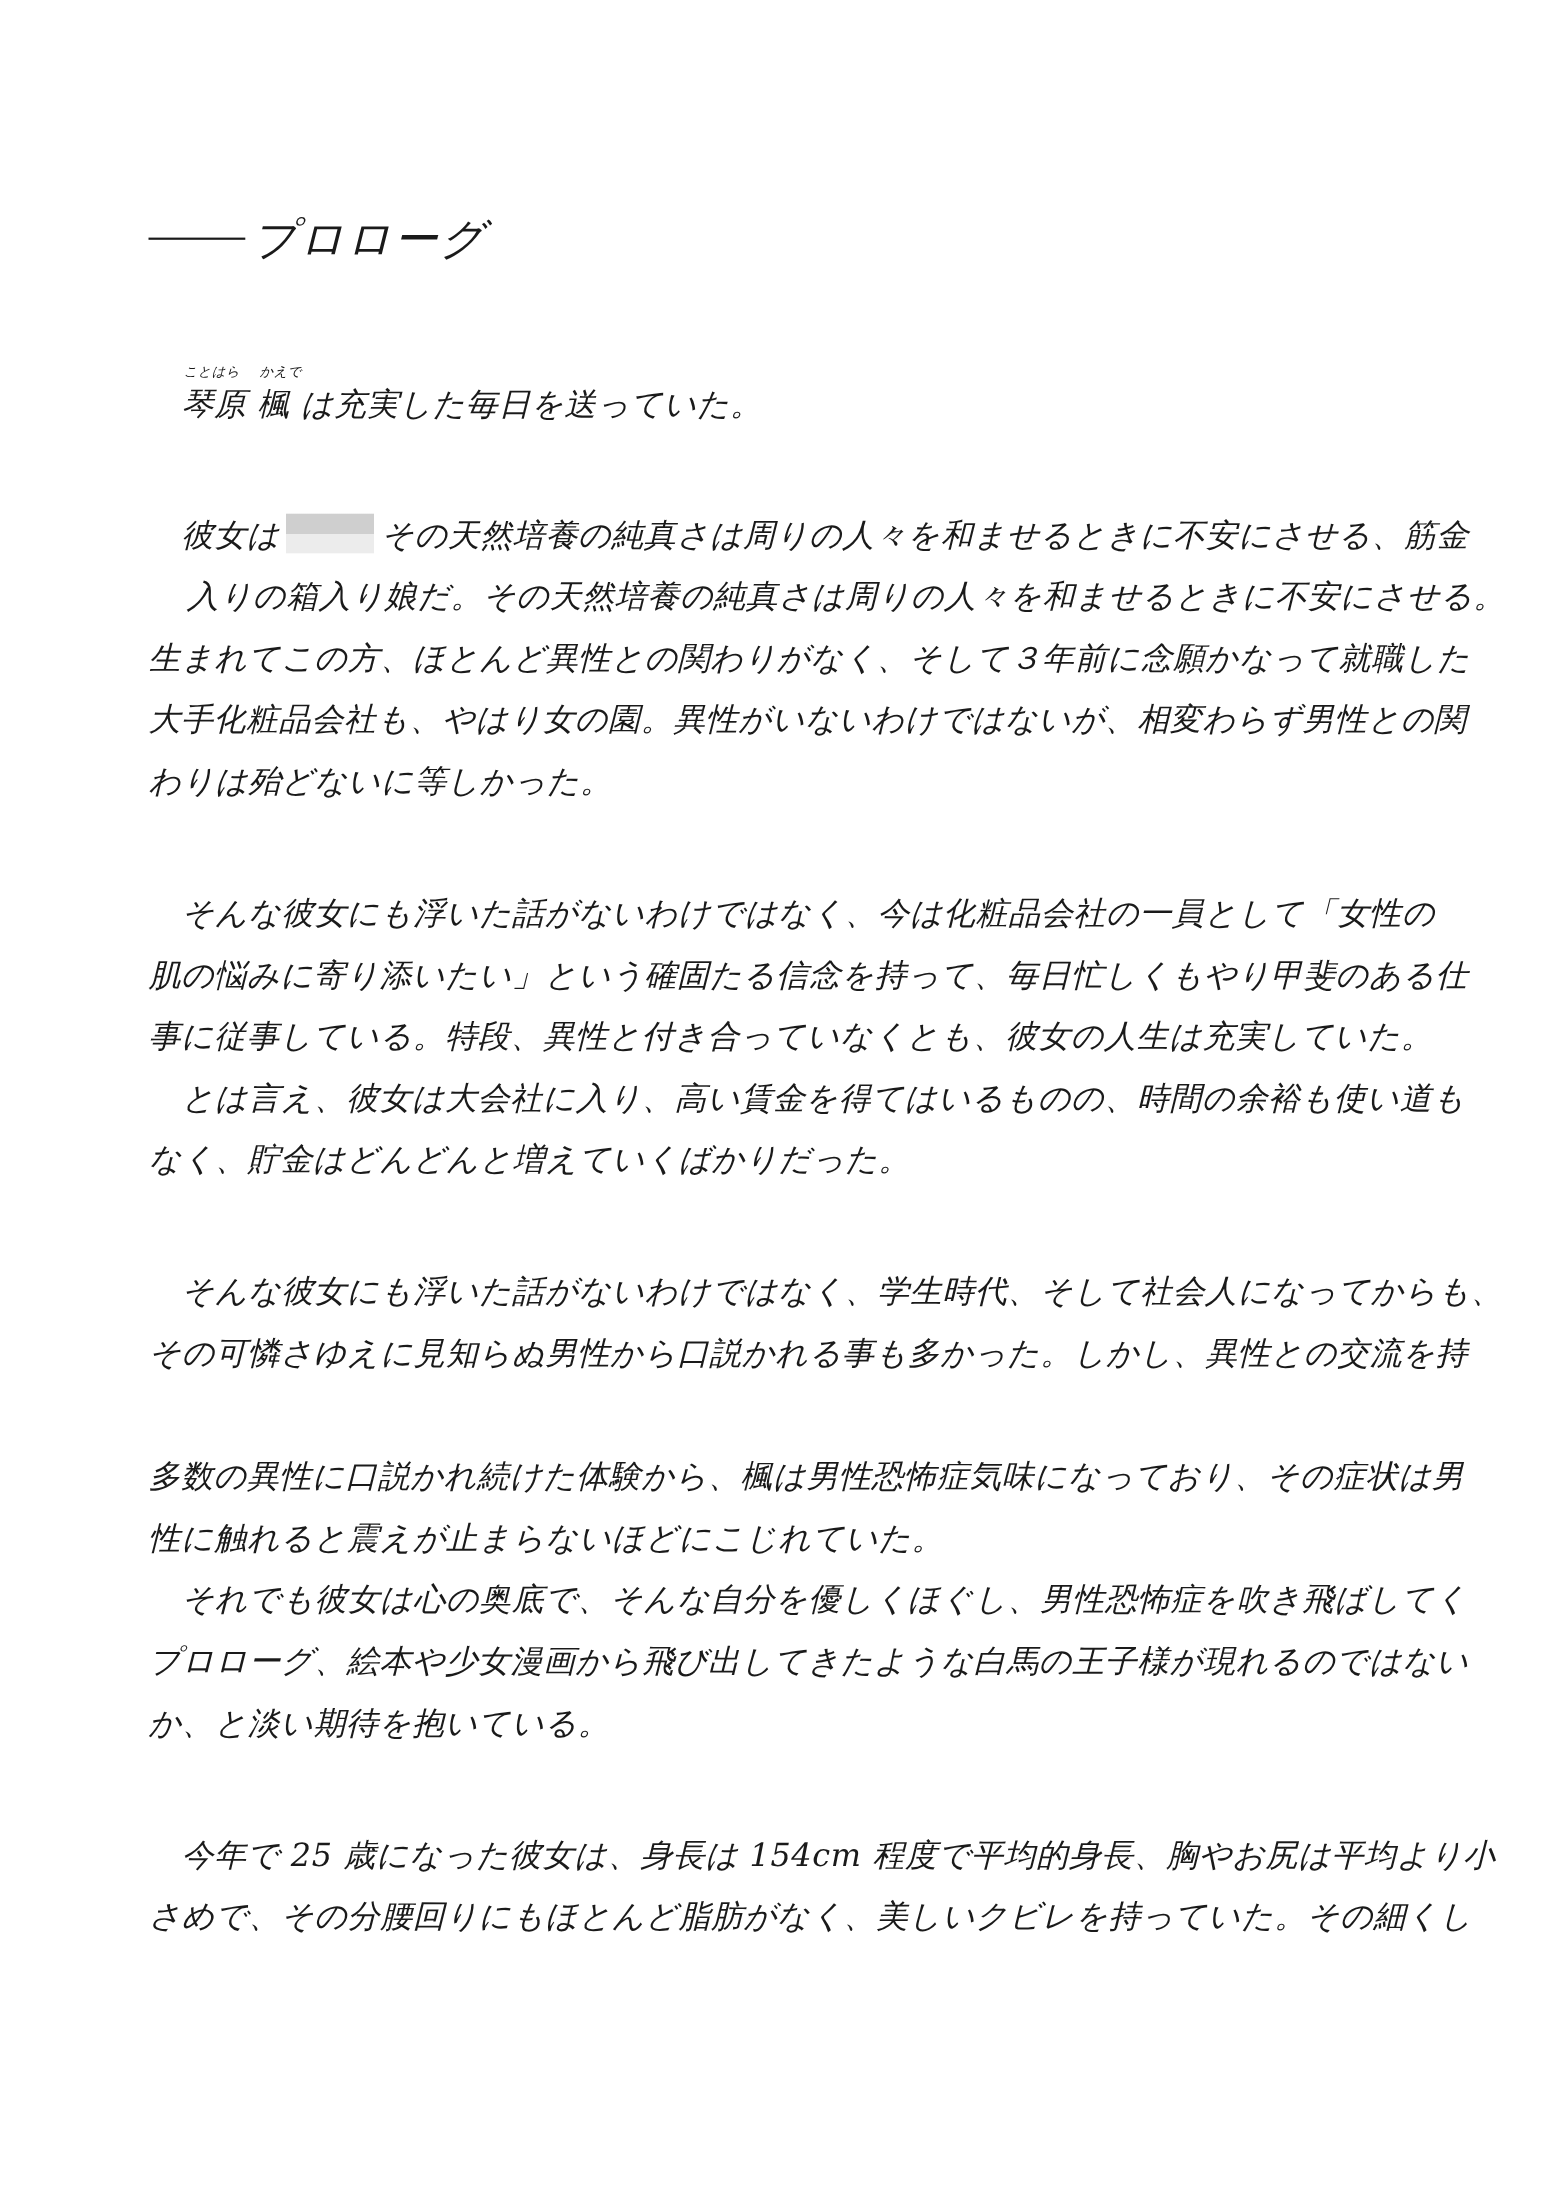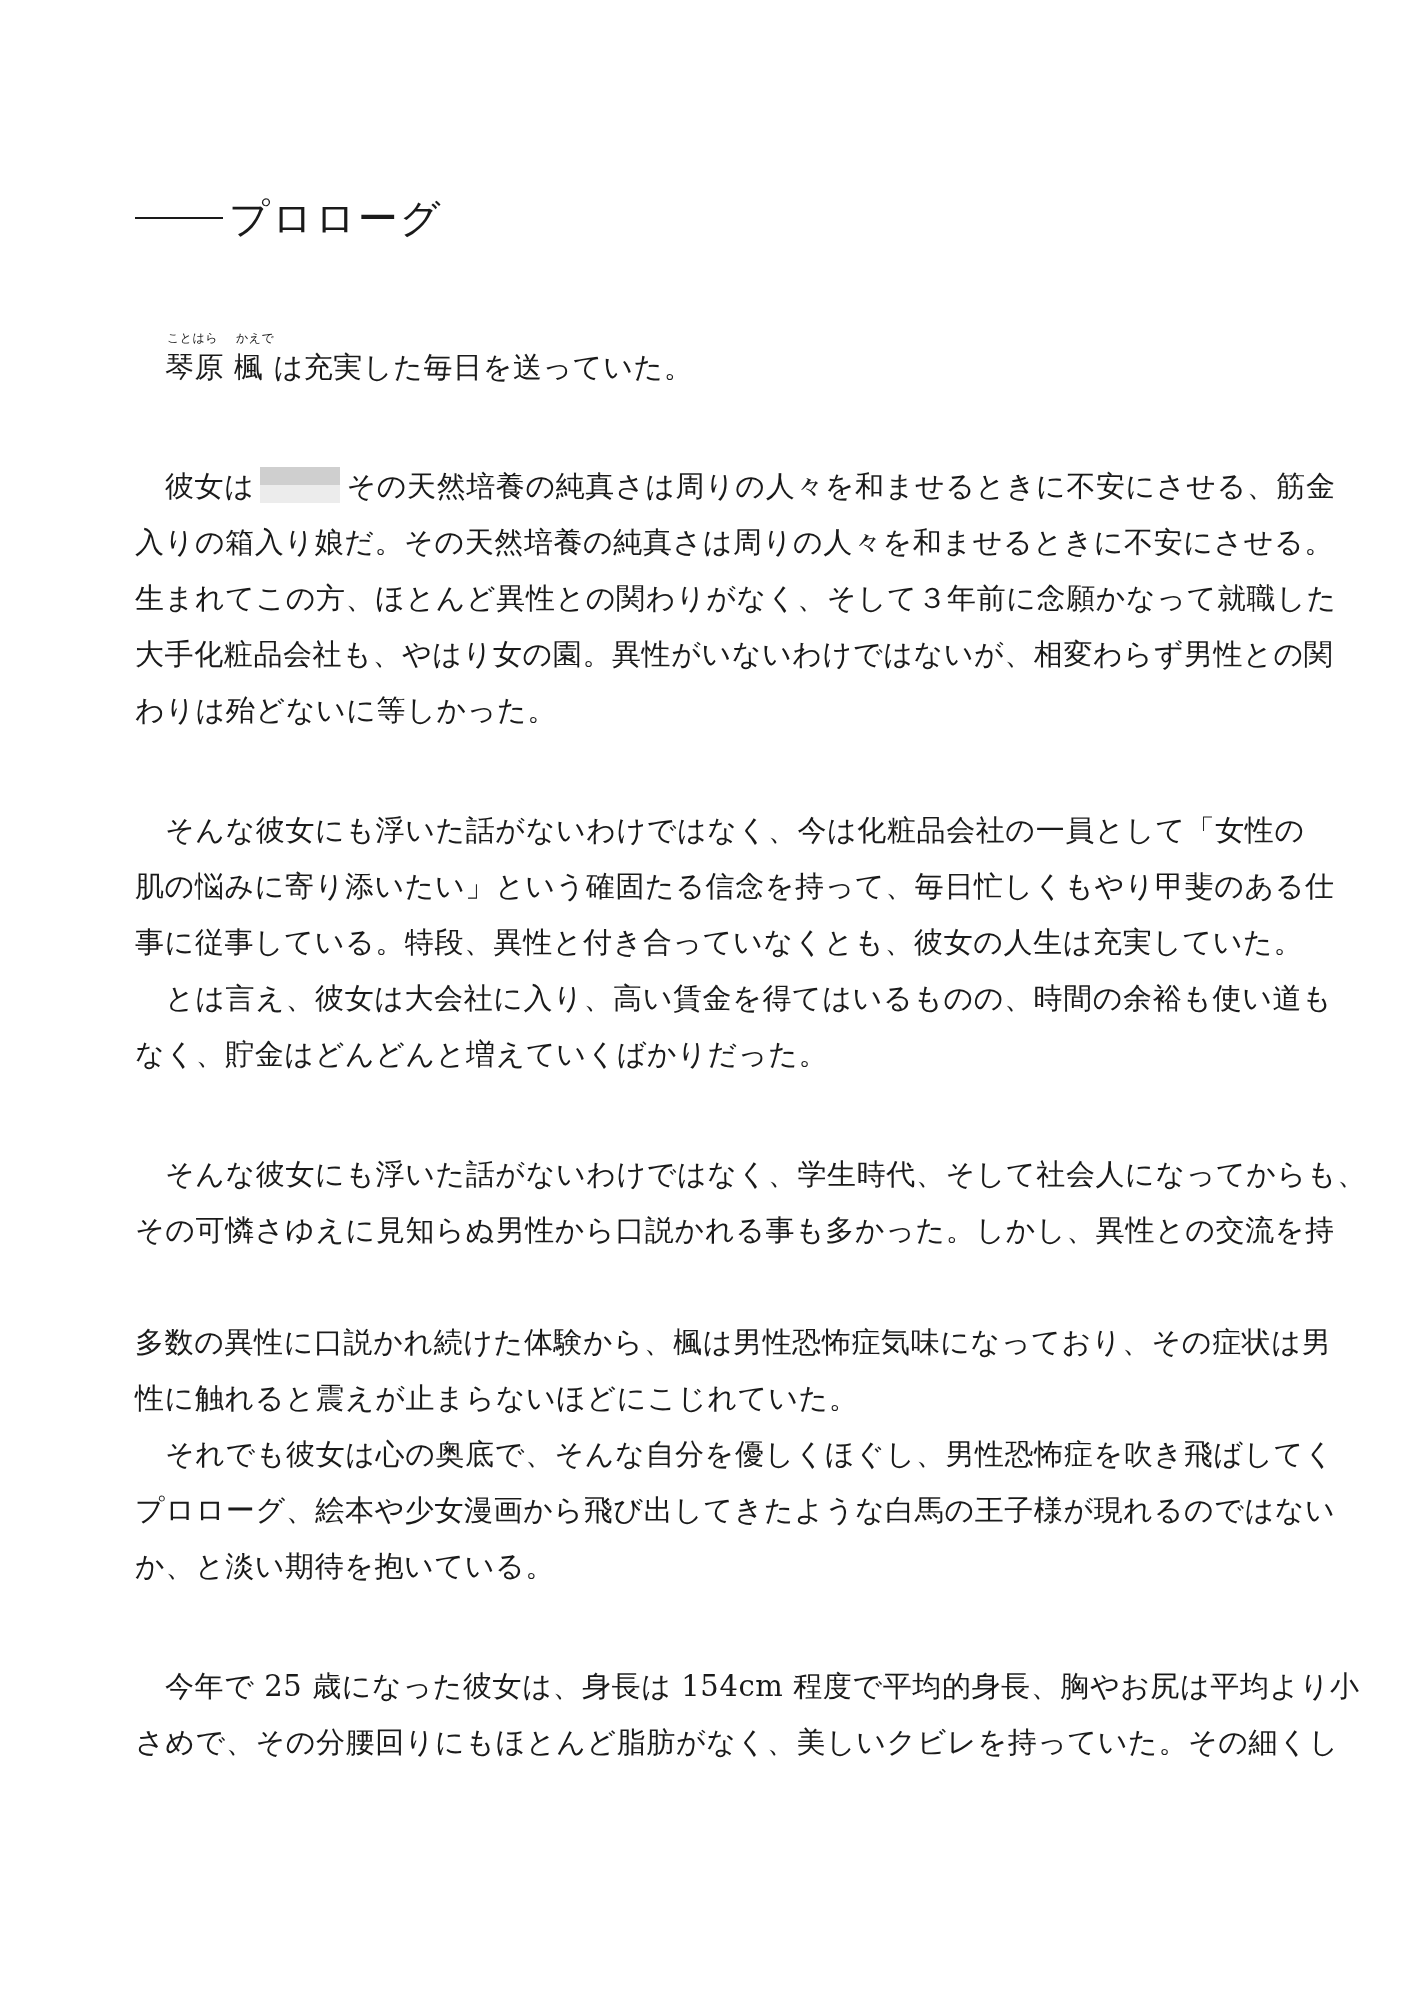--- a/index.html
+++ b/index.html
@@ -1,21 +1,21 @@
 <!DOCTYPE html>
 <html><head>
   <meta charset="utf-8">
   <style>
     html, body { margin: 0; padding: 0; background: #ffffff; }
     body {
       width: 1413px; height: 2000px; position: relative; overflow: hidden;
       font-family: "DejaVu Serif", "Liberation Serif", serif;
       color: #1a1a1a;
     }
-    .page { position: absolute; left: 0; top: 0; width: 1413px; height: 2000px; }
+    .page { position: absolute; left: 0; top: 0; width: 1413px; height: 2000px; font-style: italic; }
     .title {
       position: absolute; left: 135px; top: 190px;
       font-size: 40px; line-height: 56px; letter-spacing: 2px;
       white-space: nowrap;
     }
     .title .dash { display: inline-block; width: 88px; height: 2px; background: #1a1a1a; vertical-align: middle; margin-right: 6px; position: relative; top: -4px; }
     .line {
       position: absolute; left: 135px;
       font-size: 29px; line-height: 40px; white-space: nowrap;
       letter-spacing: 0.6px;
@@ -47,21 +47,21 @@
       <span>琴原</span>
     </span>&nbsp;<span class="ruby-wrap">
       <span class="ruby">かえで</span>
       <span>楓</span>
     </span>&nbsp;<span>は充実した毎日を送っていた。</span>
   </div>
 
   <div class="line indent" style="top:466px;">
     <span>彼女は</span><span class="blur"></span><span>その天然培養の純真さは周りの人々を和ませるときに不安にさせる、筋金</span>
   </div>
-  <div class="line" style="top:522px;">入りの箱入り娘だ。その天然培養の純真さは周りの人々を和ませるときに不安にさせる。</div>
+  <div class="line" style="top:522px;margin-left:35px;">入りの箱入り娘だ。その天然培養の純真さは周りの人々を和ませるときに不安にさせる。</div>
   <div class="line" style="top:578px;text-align:center;">生まれてこの方、ほとんど異性との関わりがなく、そして３年前に念願かなって就職した</div>
   <div class="line" style="top:634px;">大手化粧品会社も、やはり女の園。異性がいないわけではないが、相変わらず男性との関</div>
   <div class="line" style="top:690px;">わりは殆どないに等しかった。</div>
 
   <div class="line indent" style="top:810px;">そんな彼女にも浮いた話がないわけではなく、今は化粧品会社の一員として「女性の</div>
   <div class="line" style="top:866px;">肌の悩みに寄り添いたい」という確固たる信念を持って、毎日忙しくもやり甲斐のある仕</div>
   <div class="line" style="top:922px;">事に従事している。特段、異性と付き合っていなくとも、彼女の人生は充実していた。</div>
   <div class="line indent" style="top:978px;">とは言え、彼女は大会社に入り、高い賃金を得てはいるものの、時間の余裕も使い道も</div>
   <div class="line" style="top:1034px;">なく、貯金はどんどんと増えていくばかりだった。</div>
 

